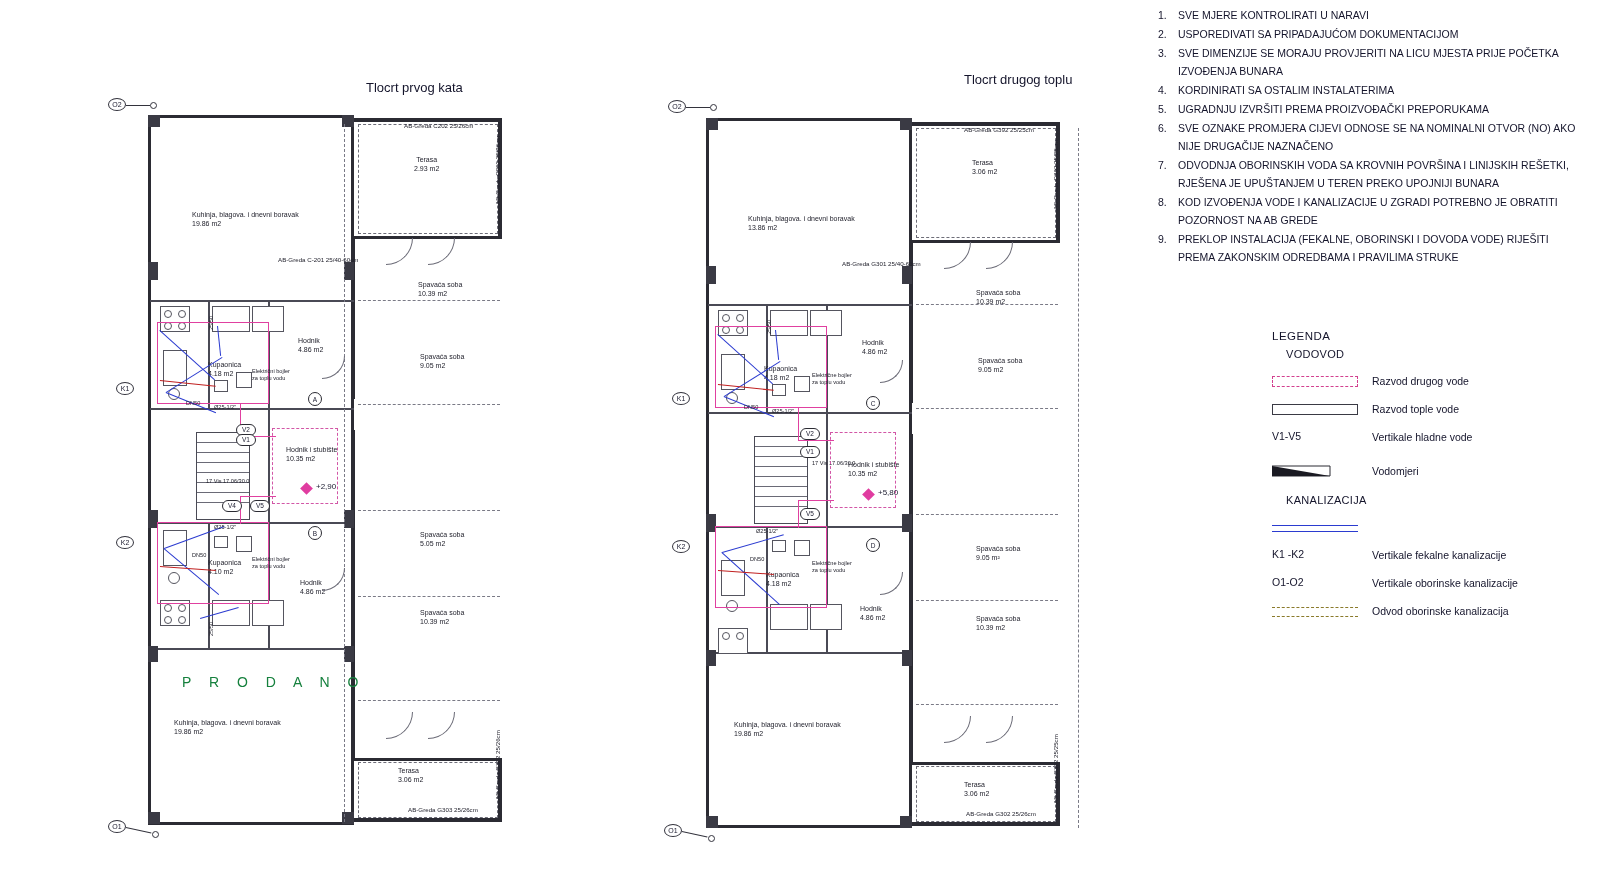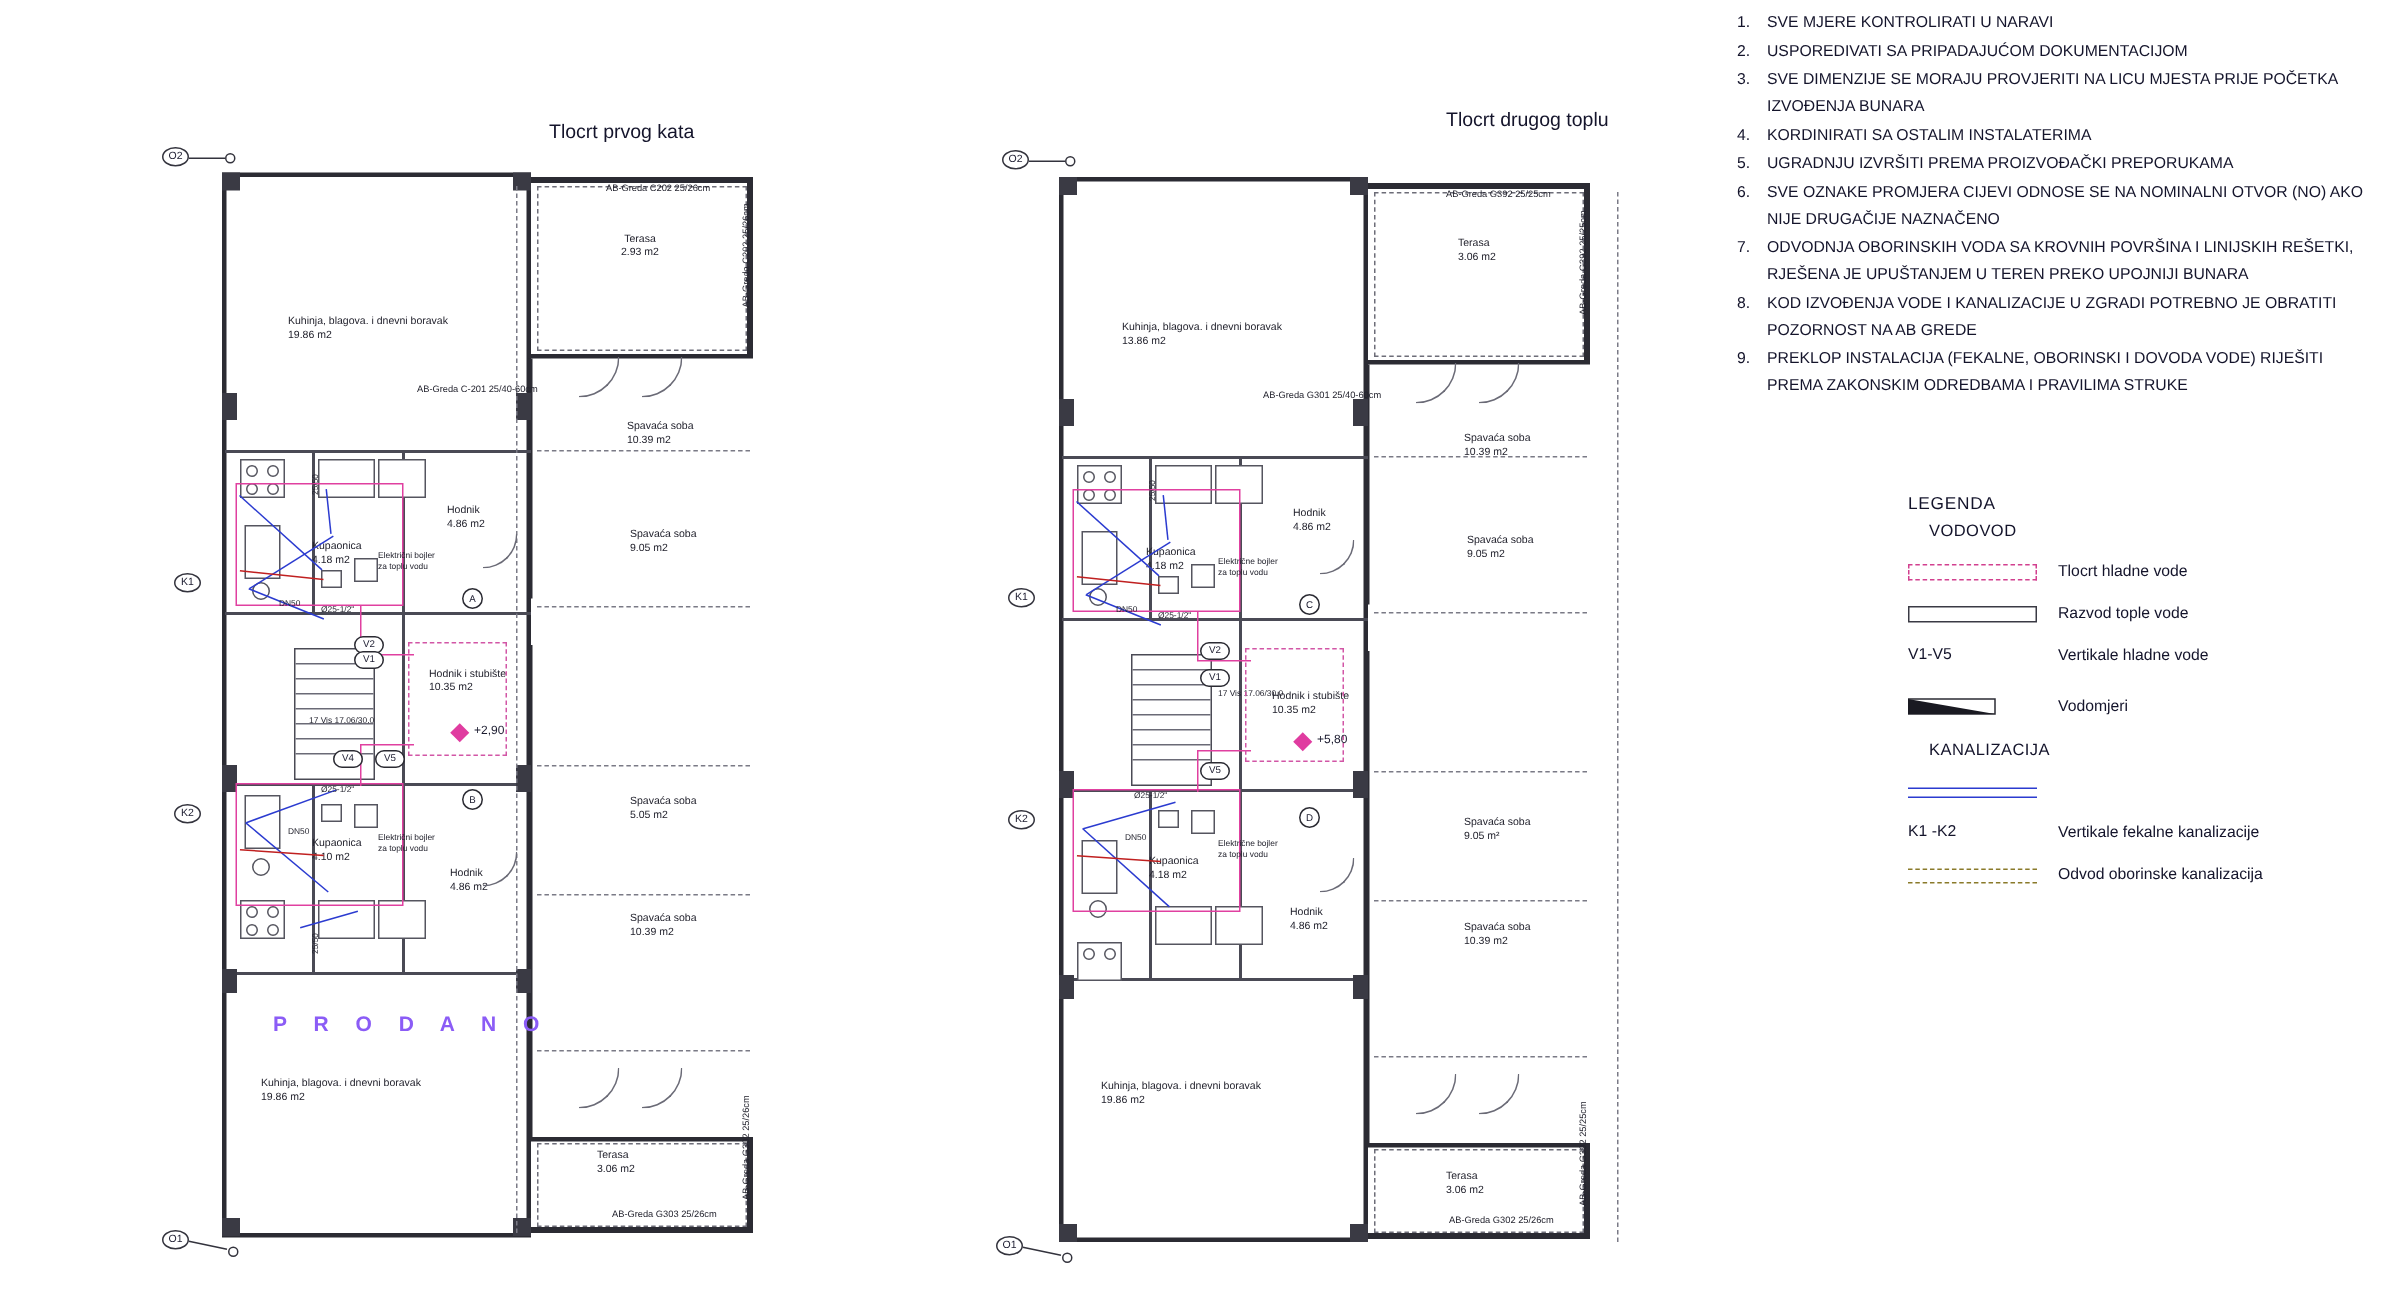--- a/index.html
+++ b/index.html
@@ -121,24 +121,24 @@
     line-height: 7px;
     color: #23232e;
     white-space: nowrap;
   }
   .small-txt.rot {
     transform-origin: 0 0;
     transform: rotate(-90deg);
   }
   .prodano {
     position: absolute;
-    color: #8b5cf6;
+    color: #15803d;
     font-size: 14px;
     letter-spacing: 7px;
-    font-weight: 700;
+    font-weight: 400;
     white-space: nowrap;
   }
   .stairs {
     position: absolute;
     box-sizing: border-box;
     border: 1px solid #4a4a55;
   }
   .stair-step {
     position: absolute;
     height: 1px;
@@ -591,21 +591,21 @@
   </div>
 
   <div class="legend">
     <div class="l-title">LEGENDA</div>
     <div class="l-sub">VODOVOD</div>
 
     <div class="legend-row">
       <div class="sym">
           <div class="sym-hot"></div>
         </div>
-      <div class="txt">Tlocrt hladne vode</div>
+      <div class="txt">Razvod drugog vode</div>
     </div>
     <div class="legend-row">
       <div class="sym">
           <div class="sym-warm"></div>
         </div>
       <div class="txt">Razvod tople vode</div>
     </div>
     <div class="legend-row">
       <div class="sym sym-vert">V1-V5</div>
       <div class="txt">Vertikale hladne vode</div>
@@ -625,20 +625,24 @@
     <div class="legend-row">
       <div class="sym">
           <div class="sym-kan"></div>
         </div>
     </div>
     <div class="legend-row">
       <div class="sym sym-vert">K1 -K2</div>
       <div class="txt">Vertikale fekalne kanalizacije</div>
     </div>
     <div class="legend-row">
+      <div class="sym sym-vert">O1-O2</div>
+      <div class="txt">Vertikale oborinske kanalizacije</div>
+    </div>
+    <div class="legend-row">
       <div class="sym">
           <div class="sym-obor"></div>
         </div>
       <div class="txt">Odvod oborinske kanalizacija</div>
     </div>
   </div>
 
 </div>
 
 </body></html>

